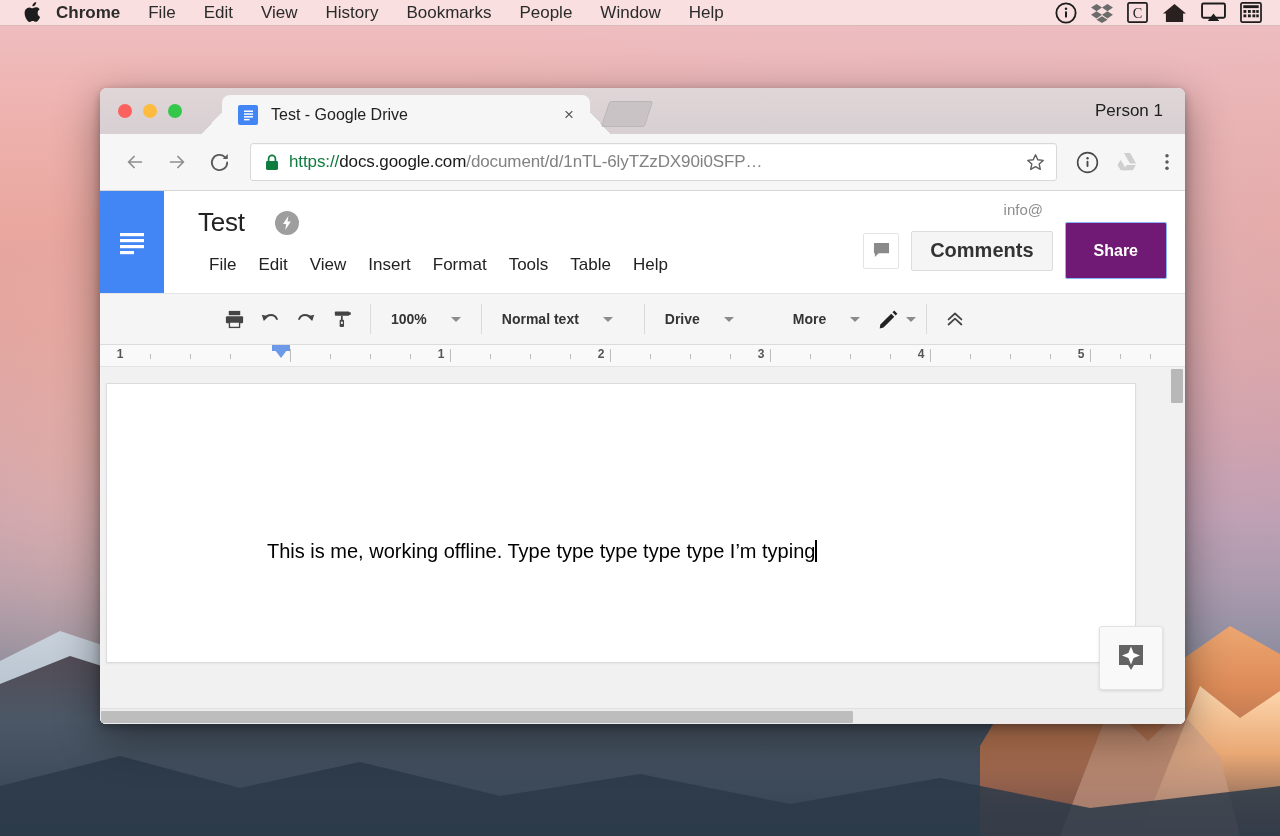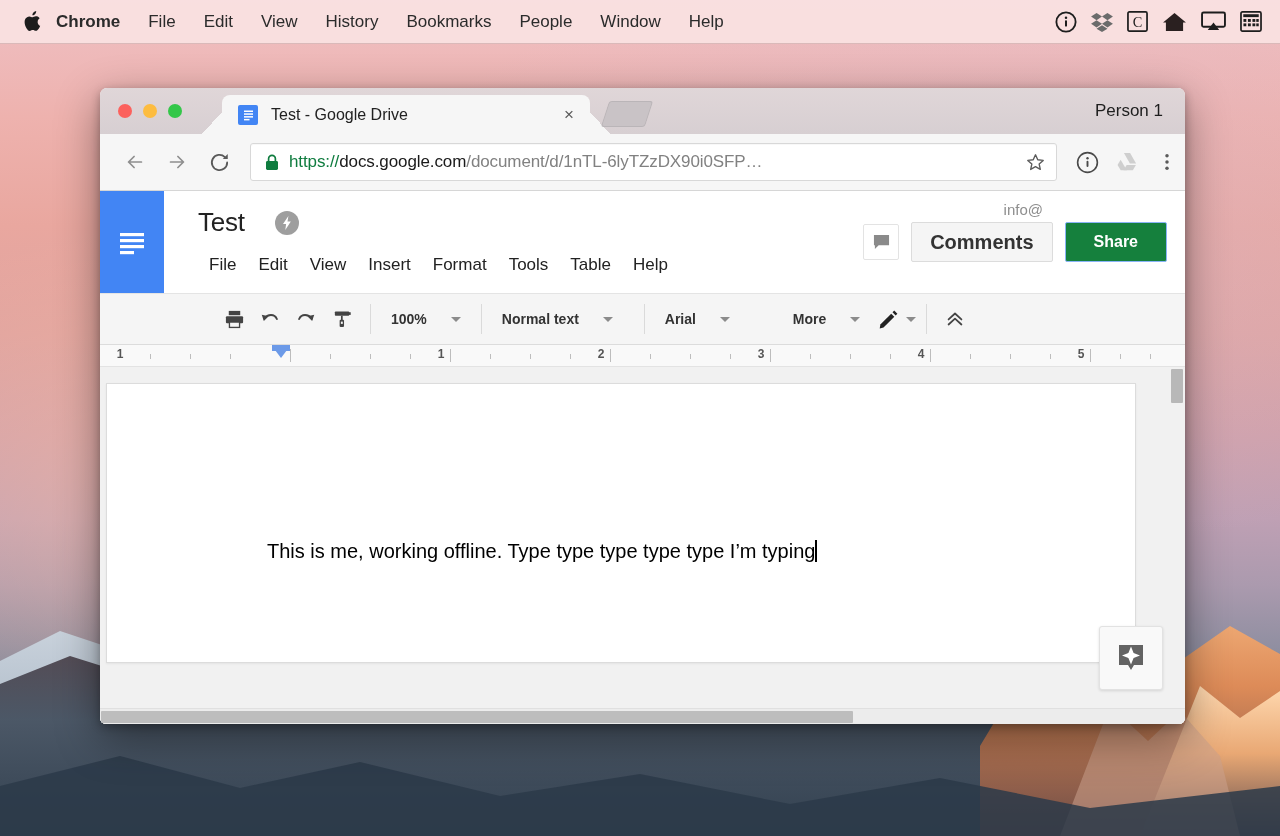--- a/index.html
+++ b/index.html
@@ -28,21 +28,21 @@
         #6f7a8b 86%,
         #55657a 94%,
         #46586e 100%);
   }
   
   .mtn { position: absolute; left: 0; right: 0; bottom: 0; height: 380px; }
   .mtn svg { width: 100%; height: 100%; display: block; }
 
   
   .menubar {
-    position: absolute; top: 0; left: 0; right: 0; height: 44px;
+    position: absolute; top: 0; left: 0; right: 0; height: 26px;
     background: rgba(250,226,226,0.92);
     border-bottom: 1px solid rgba(180,140,140,0.45);
     display: flex; align-items: center;
     padding: 0 10px 0 18px;
     font-size: 17px;
     color: #2b2b2b;
     z-index: 50;
   }
   .mb-apple { width: 30px; display:flex; align-items:center; justify-content:center; }
   .mb-item { padding: 0 14px; white-space: nowrap; line-height: 34px; }
@@ -172,22 +172,22 @@
     width: 36px; height: 36px; border:1px solid #e3e3e3; background:#fff;
     display:flex; align-items:center; justify-content:center; border-radius:2px;
   }
   .btn-comments {
     height: 40px; padding: 0 18px;
     background:#f5f5f5; border:1px solid #dcdcdc; border-radius:2px;
     font-size:20px; font-weight:bold; color:#333;
     display:flex; align-items:center;
   }
   .btn-share {
-    height: 40px; padding: 0 28px;
-    background:#15803d; border:1px solid #8ab4f8; border-radius:2px;
+    height: 57px; padding: 0 28px;
+    background:#701a75; border:1px solid #8ab4f8; border-radius:2px;
     font-size:16px; font-weight:bold; color:#ffffff;
     display:flex; align-items:center;
   }
 
   
   .toolbar {
     height: 52px; background:#f5f5f5;
     border-top:1px solid #e4e4e4; border-bottom:1px solid #dcdcdc;
     display:flex; align-items:center; padding-left: 106px;
   }
@@ -562,21 +562,21 @@
       <div class="tb-group">
         <span class="tb-select w-style">
           <span class="lbl">Normal text</span>
           <span class="caret"></span>
         </span>
       </div>
       <div class="tb-sep"></div>
 
       <div class="tb-group">
         <span class="tb-select w-font">
-          <span class="lbl">Arial</span>
+          <span class="lbl">Drive</span>
           <span class="caret"></span>
         </span>
         <span class="tb-select">
           <span class="lbl">More</span>
           <span class="caret"></span>
         </span>
         <span class="tb-icon">
           <svg width="21" height="21" viewBox="0 0 22 22">
               <path fill="#222" d="M2.5 16.2 13.8 4.9l3.3 3.3L5.8 19.5 1.8 20.4z"></path>
               <path fill="#222" d="M15.2 3.5 17 1.7l3.3 3.3-1.8 1.8z"></path>

